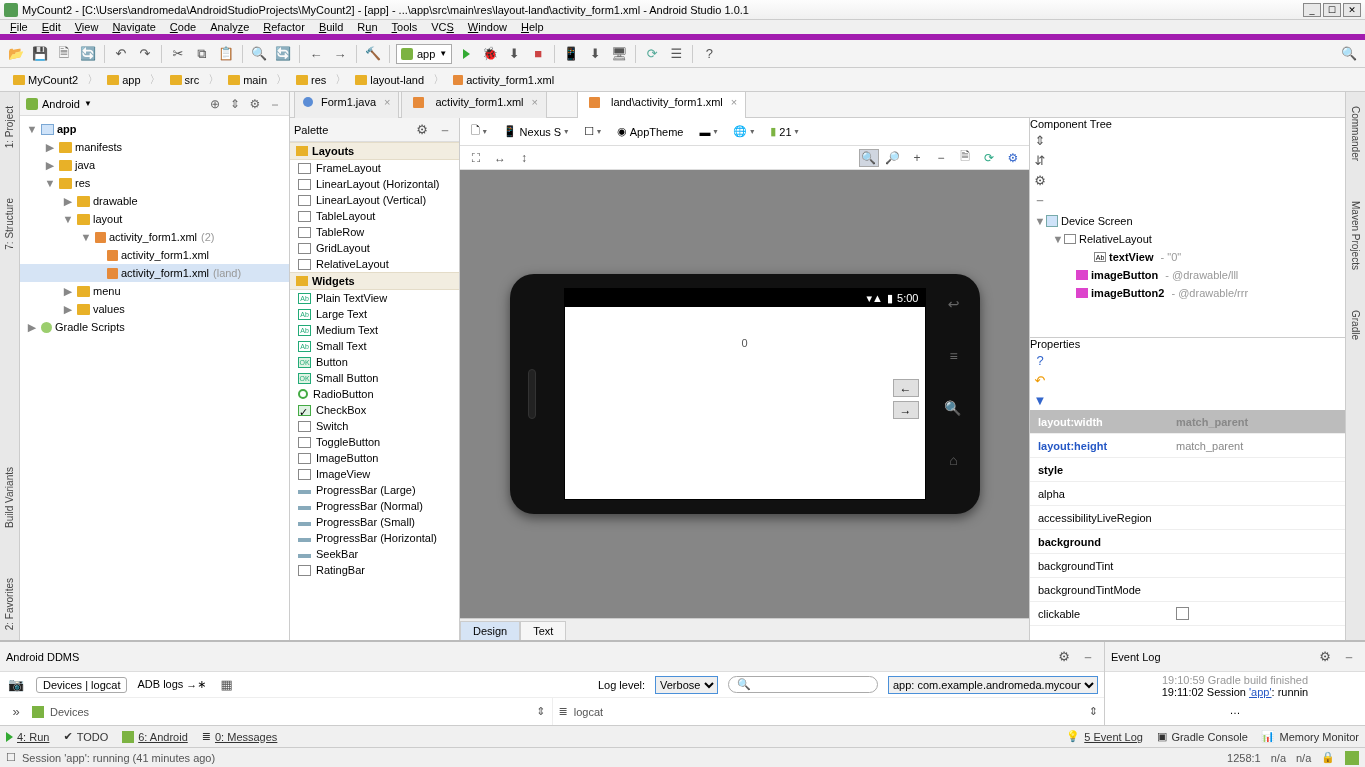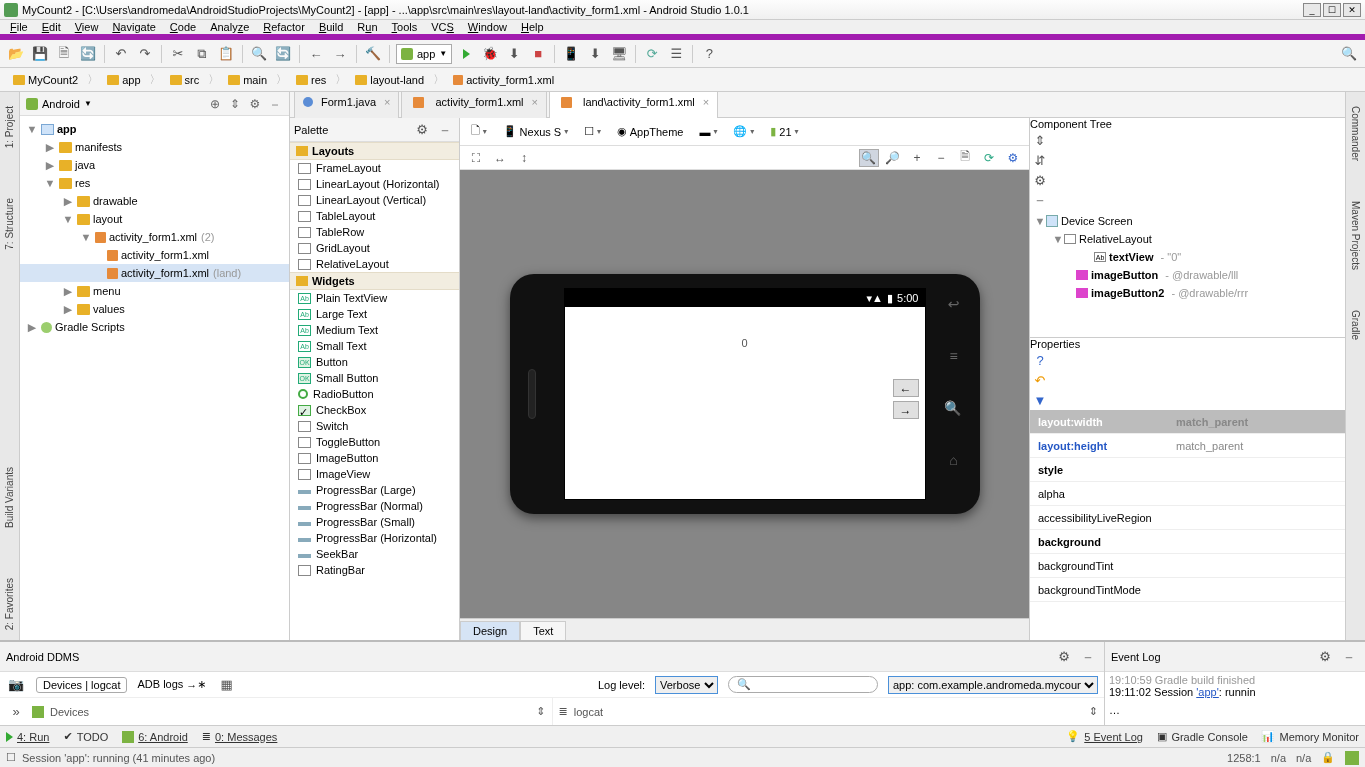--- a/index.html
+++ b/index.html
@@ -37,21 +37,21 @@
 .tw{display:inline-block;width:12px;text-align:center;color:#888;}
 .ticon{width:13px;height:11px;margin:0 3px;display:inline-block;}
 .ticon.folder{background:#e8b128;border-radius:1px;}
 .ticon.mod{background:#cfe3f9;border:1px solid #7aa7d4;}
 .ticon.xml{width:11px;height:11px;background:#e68a3a;border-radius:1px;}
 .ticon.gradle{width:11px;height:11px;background:#9cce6e;border-radius:50%;}
 .tree-row .muted{color:#999;margin-left:4px;}
 .editor-column { flex:1; display:flex; flex-direction:column; background:#ececec;}
 .editor-tabs { height:26px; background:#f4f4f4; display:flex; align-items:flex-end; border-bottom:1px solid #ccc; padding-left:4px;}
 .ed-tab { height:22px; padding:16px 8px; display:flex; align-items:center; gap:8px; background:#eee; border:1px solid #ccc; border-bottom:none; margin-right:2px; cursor:pointer; position:relative; top:1px;}
-.ed-tab.active{background:#fff;}
+.ed-tab.active{background:#fff;margin-left:28px;}
 .ed-tab .c{color:#999;cursor:pointer;}
 .designer-area { flex:1; display:flex; background:#fff; overflow:hidden;}
 .palette { width:170px; border-right:1px solid #ccc; display:flex; flex-direction:column; background:#fff;}
 .palette .section-header{height:24px;display:flex;align-items:center;padding:0 4px;border-bottom:1px solid #ddd;background:#f4f4f4;}
 .palette .section-header .sh-act{margin-left:auto;display:flex;gap:3px;}
 .palette .group{background:#f2ede0;padding:2px 6px;font-weight:bold;display:flex;align-items:center;gap:4px;border-top:1px solid #e4dcc8;border-bottom:1px solid #e4dcc8;}
 .palette .group .gf{width:12px;height:10px;background:#e8b128;}
 .palette .item{padding:2px 6px 2px 8px;display:flex;align-items:center;gap:5px;cursor:pointer;}
 .palette .item .picon{width:13px;height:11px;border:1px solid #888;background:#fff;flex-shrink:0;}
 .palette .item .picon.ab{border:1px solid #2a7;color:#2a7;font-size:7px;display:flex;align-items:center;justify-content:center;}
@@ -94,21 +94,21 @@
 .ddms{flex:1;display:flex;flex-direction:column;border-right:1px solid #ccc;}
 .ddms-header{height:30px;background:#f2f2f2;display:flex;align-items:center;padding:0 6px;border-bottom:1px solid #ddd;}
 .ddms-header .act{margin-left:auto;display:flex;gap:4px;}
 .ddms-tools{height:26px;display:flex;align-items:center;padding:0 6px;gap:10px;border-bottom:1px solid #eee;}
 .ddms-tools .pill{border:1px solid #aaa;border-radius:3px;padding:1px 6px;display:flex;align-items:center;gap:4px;}
 .ddms-tools .search{border:1px solid #aaa;border-radius:10px;padding:1px 8px;width:150px;display:flex;align-items:center;gap:4px;}
 .ddms-tools select{border:1px solid #4a90d9;height:18px;font-size:11px;}
 .ddms-body{flex:1;display:flex;}
 .ddms-body .half{flex:1;padding:2px 6px;display:flex;align-items:center;gap:6px;color:#555;}
 .event-log{width:260px;display:flex;flex-direction:column;}
-.event-log .body{flex:1;padding:2px 4px;font-family:monospace;font-size:10px;overflow:hidden;white-space:nowrap;}
+.event-log .body{flex:1;padding:2px 4px;font-family:monospace;font-size:10px;overflow:hidden;white-space:nowrap;text-align:center;}
 .event-log .body .dim{color:#999;}
 .event-log .body a{color:#2457c5;text-decoration:underline;}
 .bottom-tabs{height:22px;background:#f0f0f0;border-top:1px solid #ccc;display:flex;align-items:center;padding:0 6px;gap:14px;}
 .bottom-tabs .bt{display:flex;align-items:center;gap:4px;cursor:pointer;font-size:11px;color:#333;}
 .statusbar2{height:20px;background:#f0f0f0;border-top:1px solid #ccc;display:flex;align-items:center;padding:0 6px;color:#555;}
 .statusbar2 .right{margin-left:auto;display:flex;gap:10px;align-items:center;}
 .green-tri{width:0;height:0;border-left:7px solid #3a3;border-top:5px solid transparent;border-bottom:5px solid transparent;}
 </style>
 </head>
 <body>
@@ -555,20 +555,26 @@
                 <div class="v"></div>
               </div>
               <div class="prop-row">
                 <div class="k ">backgroundTint</div>
                 <div class="v"></div>
               </div>
               <div class="prop-row">
                 <div class="k ">backgroundTintMode</div>
                 <div class="v"></div>
               </div>
+              <div class="prop-row">
+                <div class="k ">clickable</div>
+                <div class="v">
+                  <div class="cbx"></div>
+                </div>
+              </div>
             </div>
         </div>
       </div>
     </div>
   </div>
 
   <div class="right-rail">
     <div class="rail-tab">Commander</div>
     <div class="rail-tab">Maven Projects</div>
     <div class="rail-tab">Gradle</div>

